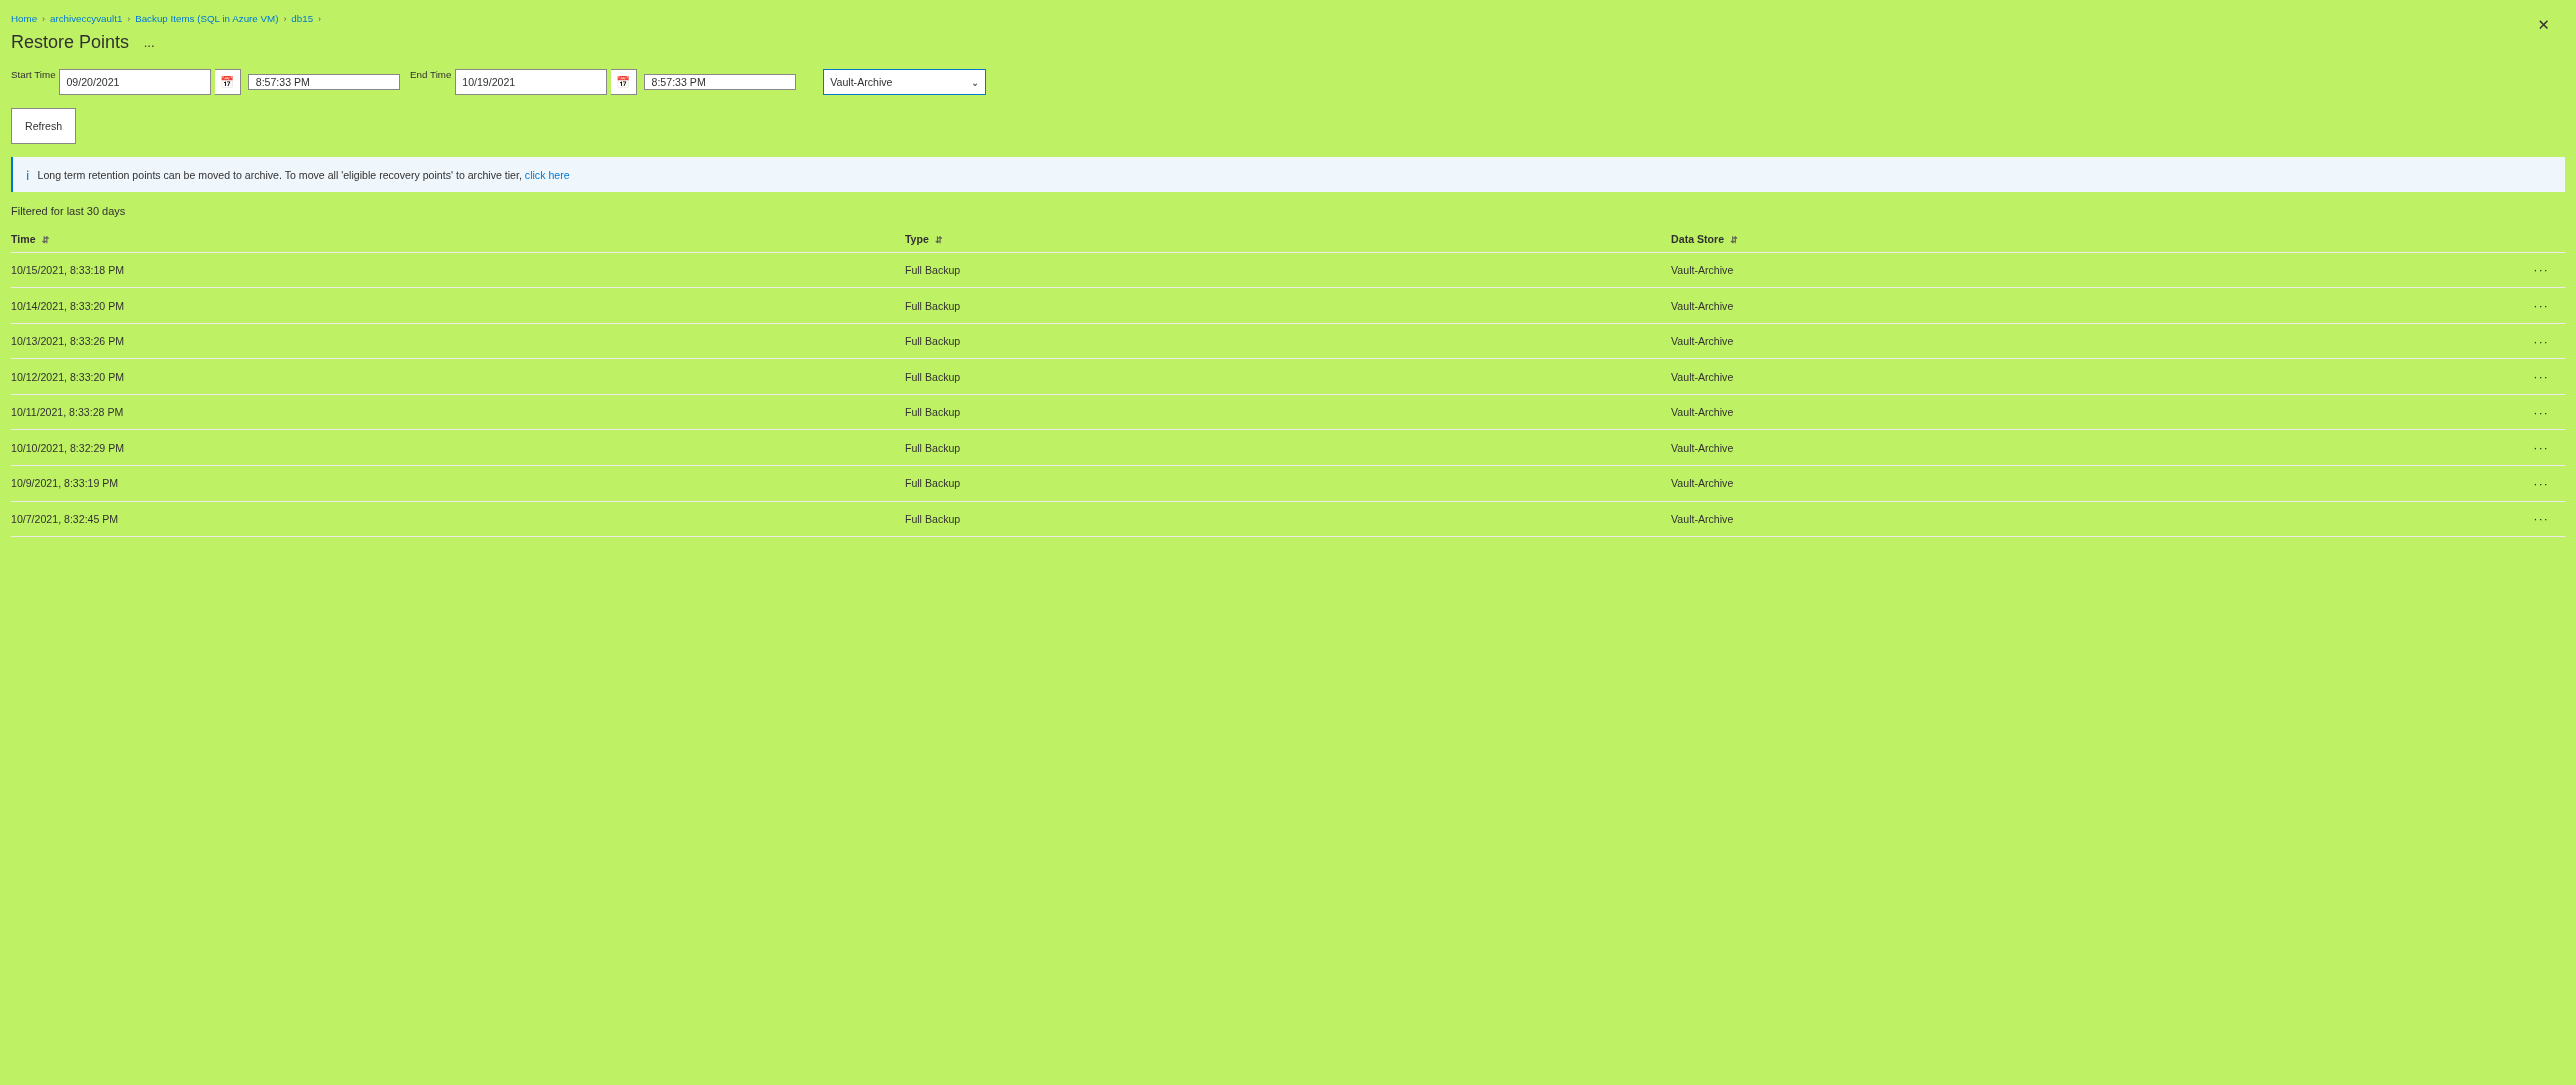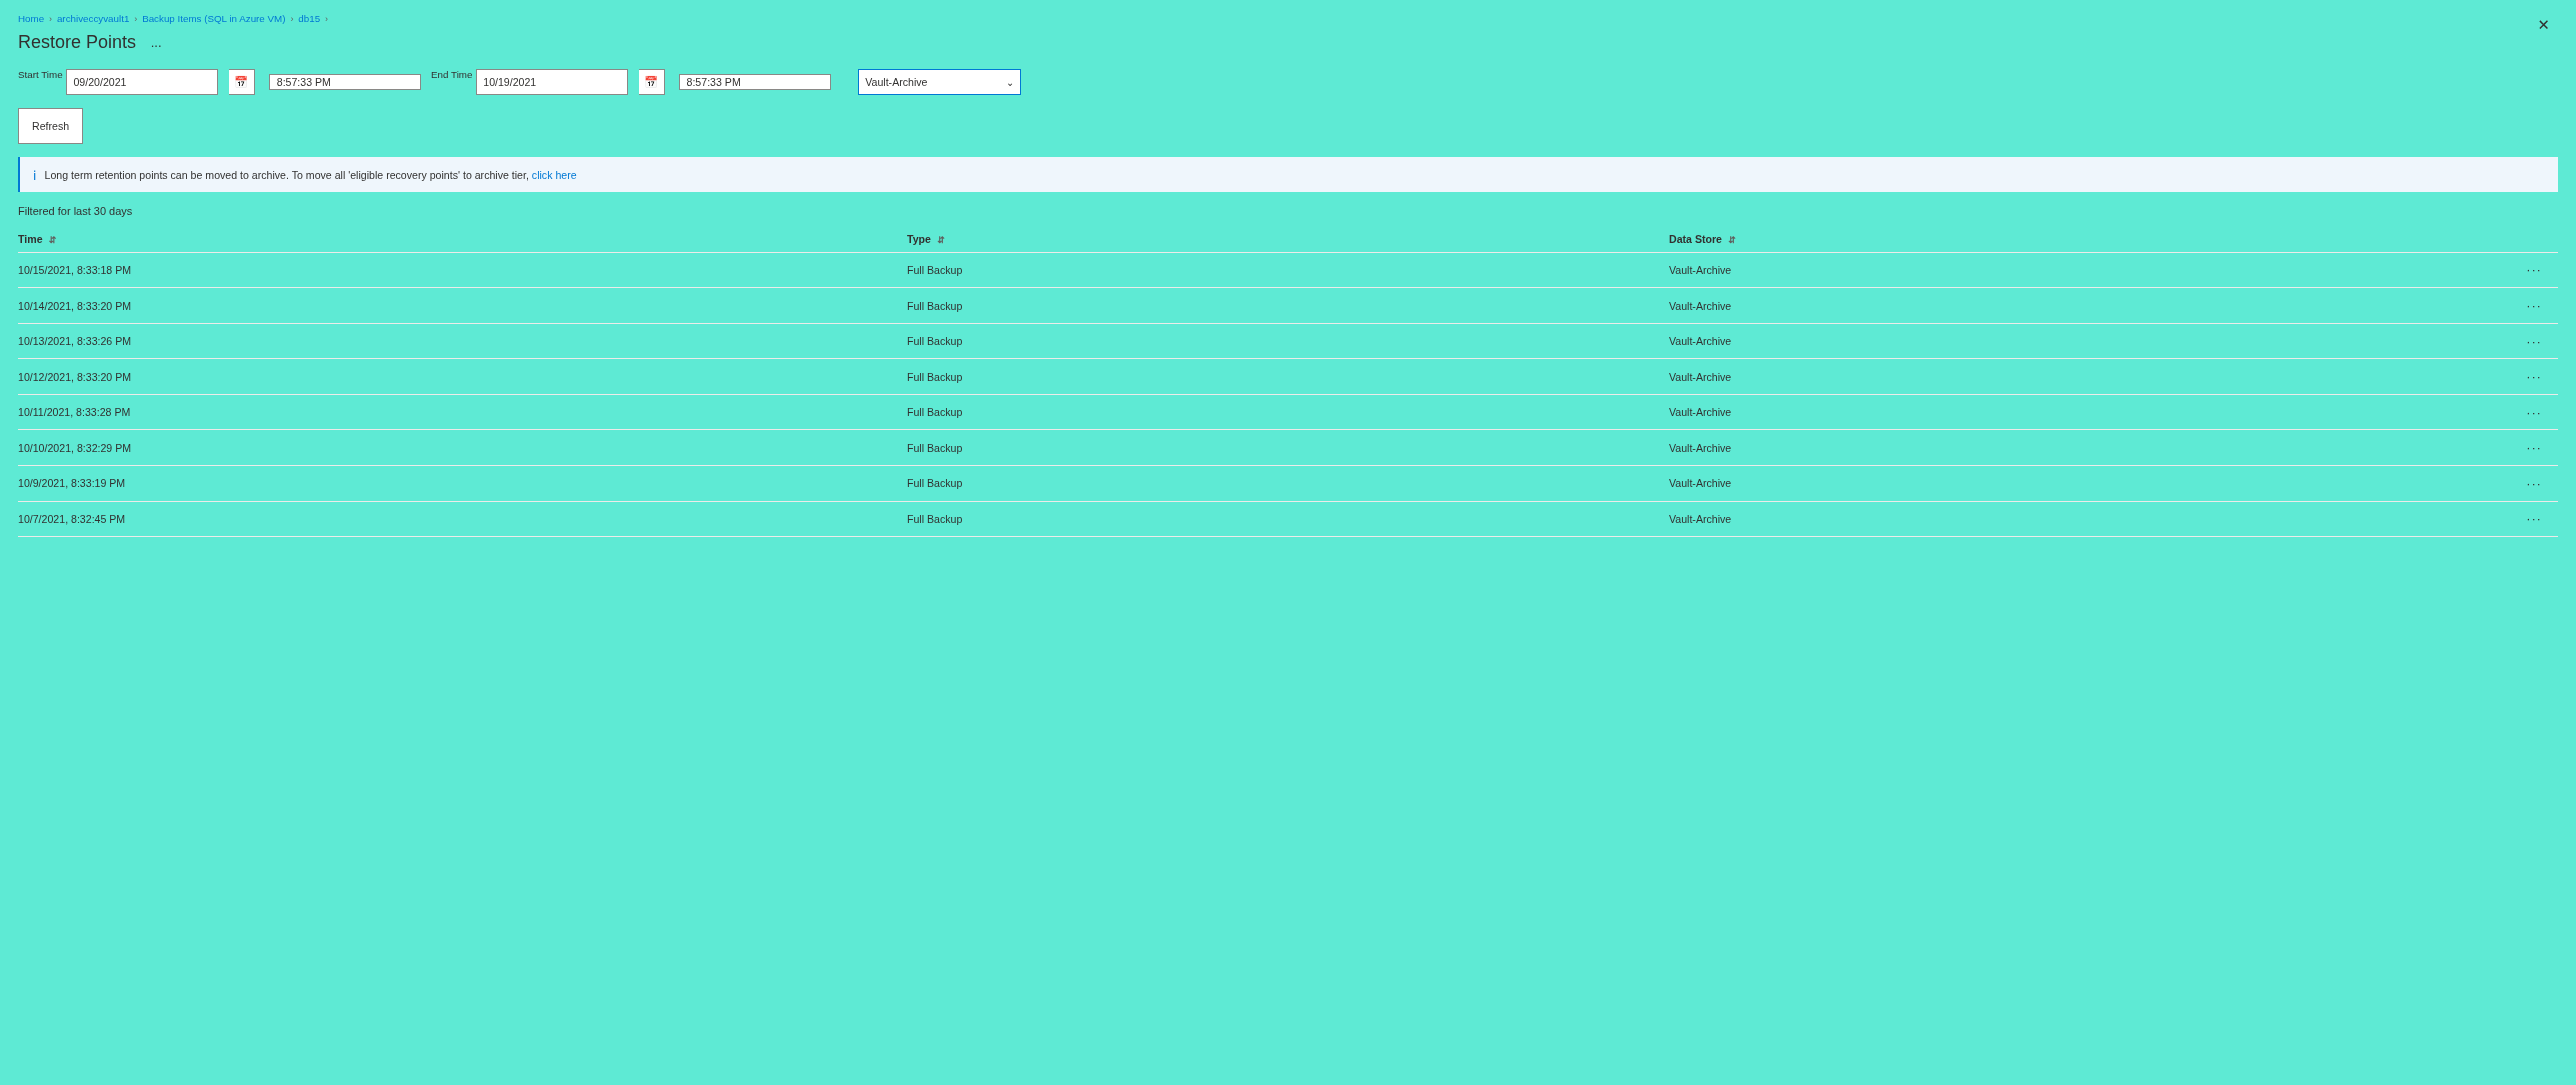--- a/index.html
+++ b/index.html
@@ -7,22 +7,22 @@
       font-family: 'Segoe UI', Arial, sans-serif;
       font-size: 10.6px;
       color: #323130;
       background: #fff;
       padding: 0;
     }
     .page-wrapper {
       width: 100%;
       max-width: 2576px;
       min-height: 1086px;
-      background: #5eead4;
-      padding: 13px 18px;
+      background: #bef264;
+      padding: 13px 11px;
       position: relative;
     }
     .breadcrumb {
       display: flex;
       align-items: center;
       gap: 3.3px;
       font-size: 9.8px;
       color: #0078d4;
       margin-bottom: 8.2px;
       flex-wrap: wrap;
@@ -82,21 +82,21 @@
       gap: 3.3px;
     }
     .filter-label {
       font-size: 9.8px;
       color: #323130;
       font-weight: 400;
     }
     .filter-input-group {
       display: flex;
       align-items: center;
-      gap: 11px;
+      gap: 4px;
     }
     .date-input {
       border: 0.8px solid #8a8886;
       padding: 4.1px 6.5px;
       font-size: 10.6px;
       color: #323130;
       height: 26px;
       outline: none;
       background: #fff;
       min-width: 106px;

